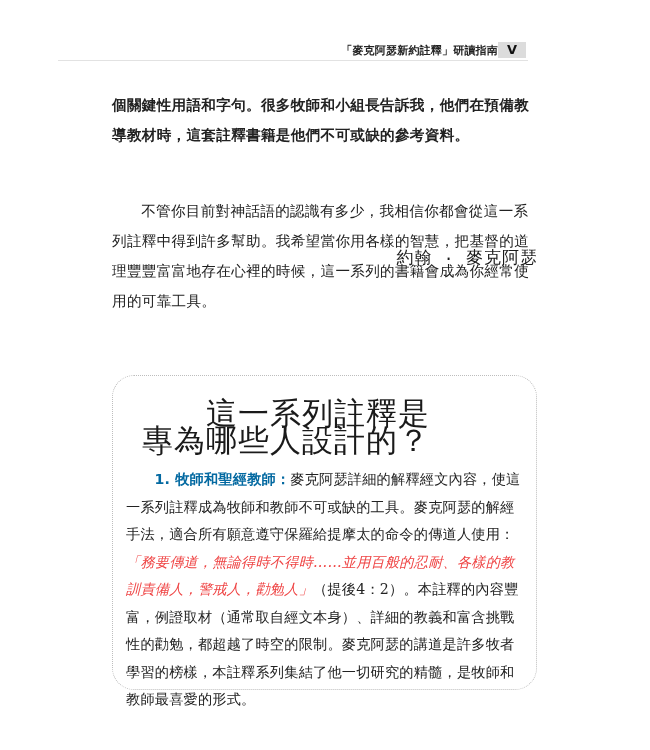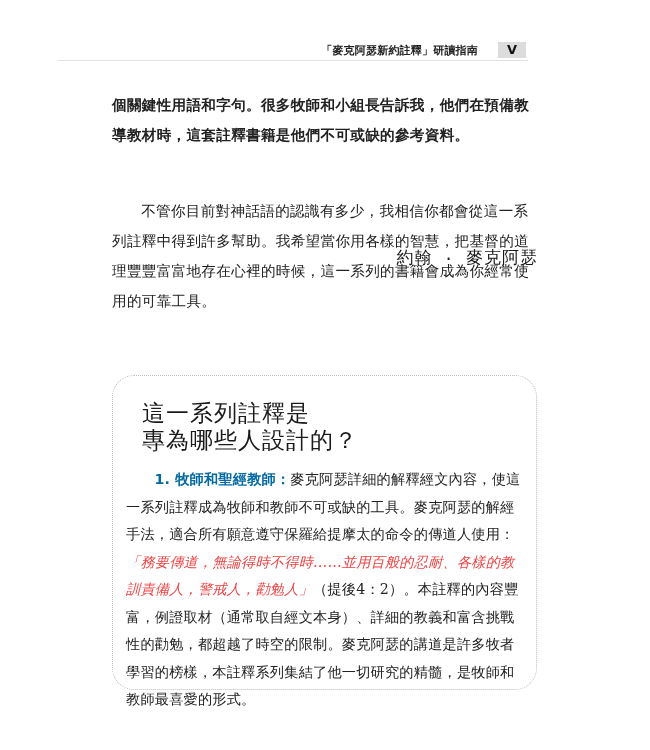--- a/index.html
+++ b/index.html
@@ -17,21 +17,21 @@
     }
     .running-header {
       position: absolute;
       top: 42px;
       left: 58px;
       width: 468px;
       height: 18px;
     }
     .header-title {
       position: absolute;
-      right: 48px;
+      right: 28px;
       top: 1px;
       font-family: "DejaVu Sans", "Liberation Sans", sans-serif;
       font-size: 11px;
       font-weight: bold;
       color: #222;
       white-space: nowrap;
       letter-spacing: 0.2px;
     }
     .page-number {
       position: absolute;
@@ -83,24 +83,25 @@
       height: 315px;
       border: 1px dotted #bdbdbd;
       border-radius: 22px;
       box-sizing: border-box;
     }
     .callout-title {
       position: absolute;
       top: 400px;
       left: 142px;
       font-family: Liberation Sans, sans-serif;
-      font-size: 23px;
+      font-size: 31px;
       line-height: 27px;
       color: #1a1a1a;
       letter-spacing: 1px;
+      text-align: right;
     }
     .callout-body {
       position: absolute;
       top: 466px;
       left: 126px;
       width: 398px;
       font-size: 14.2px;
       line-height: 27.5px;
       color: #222;
       letter-spacing: 0.2px;

